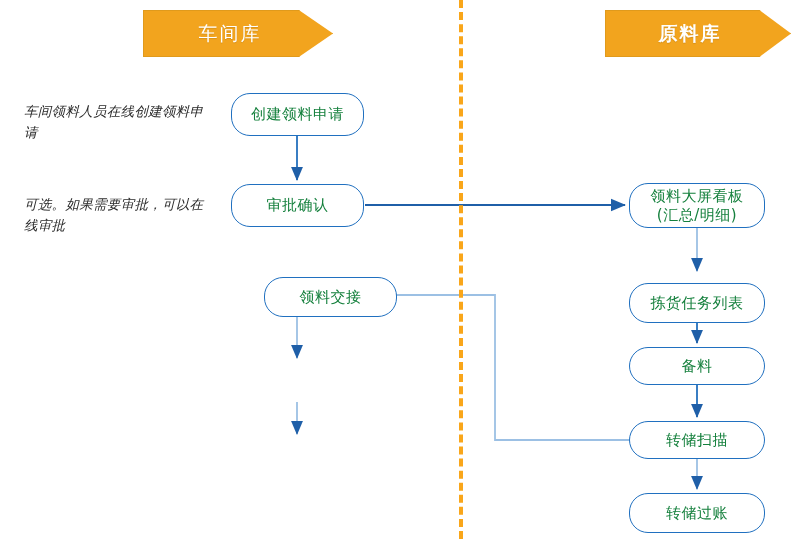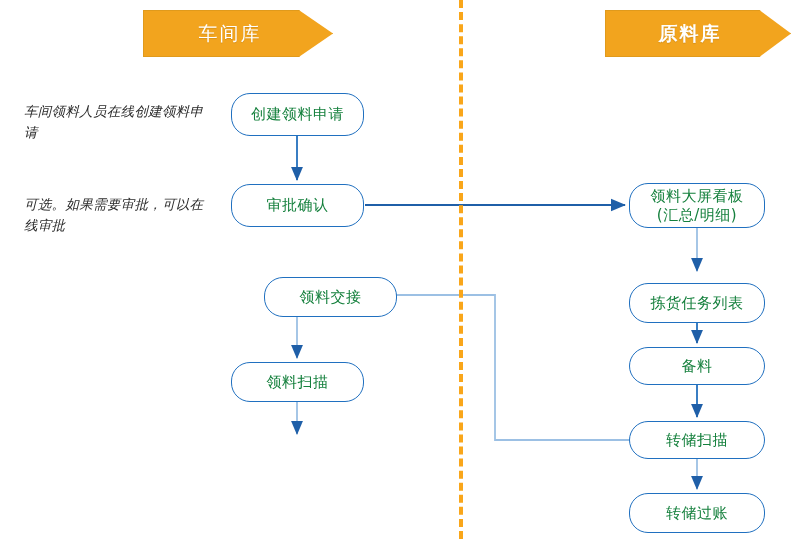--- a/index.html
+++ b/index.html
@@ -170,21 +170,20 @@
   <div class="banner" id="banner-right">
     <span class="banner-text">原料库</span>
   </div>
 
   <div class="note" id="note-create">车间领料人员在线创建领料申请</div>
   <div class="note" id="note-approve">可选。如果需要审批，可以在线审批</div>
 
   <div class="box" id="box-create">创建领料申请</div>
   <div class="box" id="box-approve">审批确认</div>
   <div class="box" id="box-handover">领料交接</div>
-  <div class="box" id="box-scan">领料扫描</div>
 
   <div class="box" id="box-dashboard">领料大屏看板
 (汇总/明细)</div>
   <div class="box" id="box-picklist">拣货任务列表</div>
   <div class="box" id="box-prepare">备料</div>
   <div class="box" id="box-tscan">转储扫描</div>
   <div class="box" id="box-tposting">转储过账</div>
 
 </div>
 

